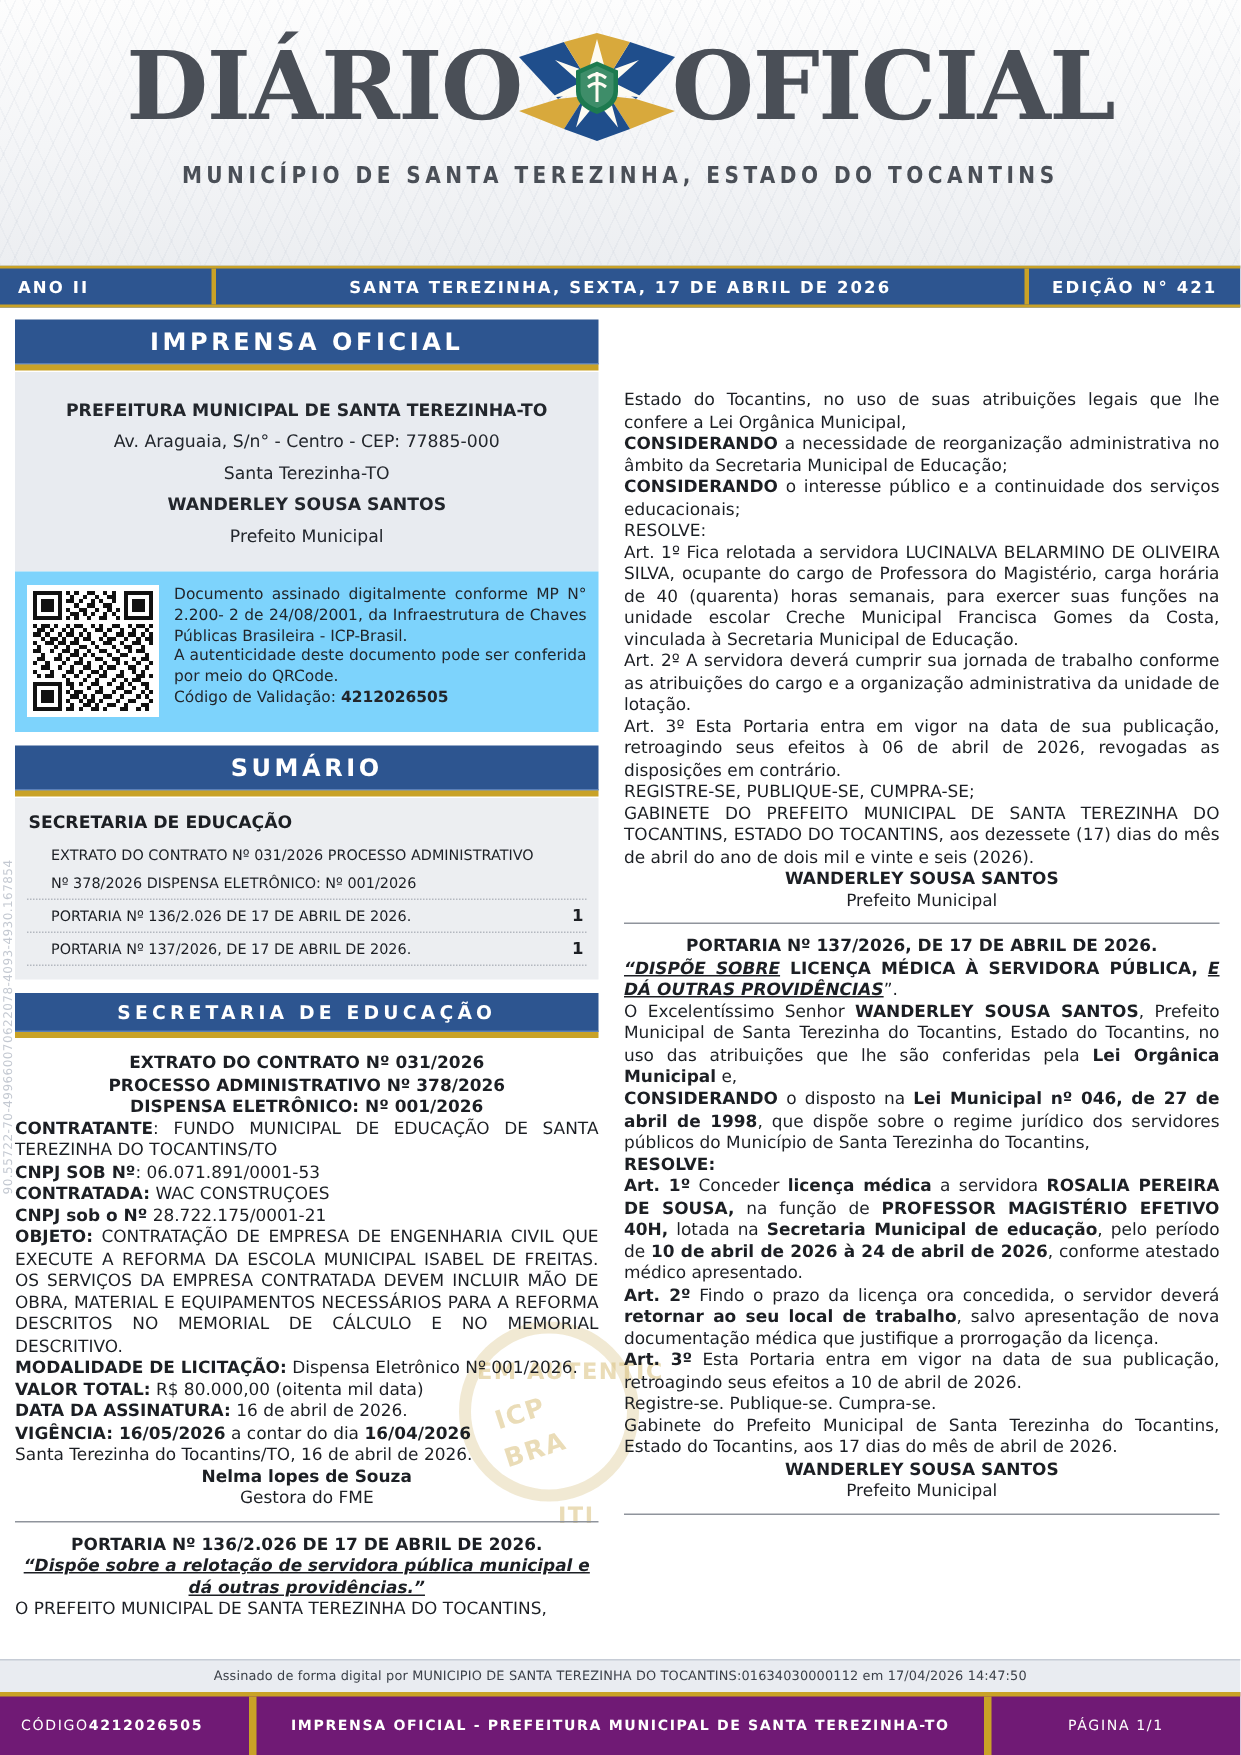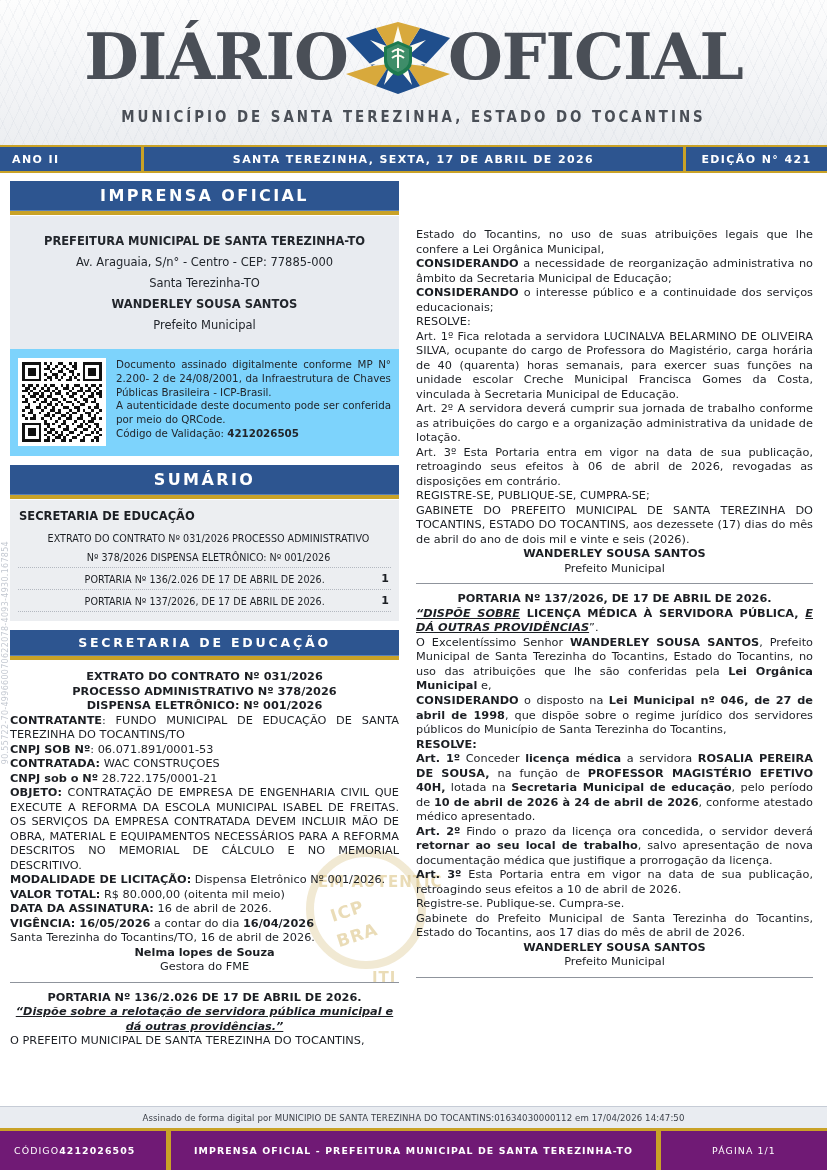--- a/index.html
+++ b/index.html
@@ -6,21 +6,21 @@
   html, body {
     width: 827px; height: 1170px;
     background: #ffffff;
     font-family: "DejaVu Sans", "Liberation Sans", sans-serif;
     overflow: hidden;
   }
   .page { position: relative; width: 827px; height: 1170px; background: #fff; }
 
   
   .masthead {
-    position: relative; height: 145px;
+    position: relative; height: 177px;
     background: linear-gradient(180deg,#fdfdfd 0%,#f4f5f7 55%,#eceef1 100%);
     overflow: hidden;
   }
   .masthead::before{
     content:""; position:absolute; inset:0;
     background:
       repeating-linear-gradient(115deg, rgba(180,190,205,.13) 0 1px, transparent 1px 9px),
       repeating-linear-gradient(65deg, rgba(180,190,205,.10) 0 1px, transparent 1px 11px);
   }
   .mh-inner { position:relative; text-align:center; padding-top:14px; }
@@ -104,21 +104,21 @@
   .qr { width:88px; height:88px; background:#fff; padding:4px; flex:0 0 88px; }
   .qr svg { display:block; }
   .sig-text { font-size:10.3px; line-height:1.34; text-align:justify; color:#22262c; flex:1; }
   .sig-text b { font-weight:700; }
 
   
   .sumario { background:#eceef1; padding:7px 8px 9px 8px; }
   .sum-sec { font-size:11.5px; font-weight:700; color:#1c1f24; margin:2px 0 6px 1px; }
   .sum-item {
     font-size:9.6px; color:#1c1f24; display:flex; align-items:flex-end;
-    padding:4px 2px 4px 16px; border-bottom:1px dotted #b3b8c0;text-align:center;
+    padding:4px 2px 4px 16px; border-bottom:1px dotted #b3b8c0;
   }
   .sum-item:last-child { border-bottom:1px dotted #b3b8c0; }
   .sum-item .t { flex:1; }
   .sum-item .p { font-weight:700; font-size:11px; padding-left:6px; }
   .sum-item.nodots { border-bottom:none; }
 
   
   .art { font-size:11.3px; line-height:1.285; color:#1c1f24; text-align:justify; }
   .art p { margin:0; }
   .art b { font-weight:700; }
@@ -488,21 +488,21 @@
         <div class="art">
           <p class="center"><b>EXTRATO DO CONTRATO Nº 031/2026</b></p>
           <p class="center"><b>PROCESSO ADMINISTRATIVO Nº 378/2026</b></p>
           <p class="center"><b>DISPENSA ELETRÔNICO: Nº 001/2026</b></p>
           <p class="tight"><b>CONTRATANTE</b><span>: FUNDO MUNICIPAL DE EDUCAÇÃO DE SANTA TEREZINHA DO TOCANTINS/TO</span></p>
           <p><b>CNPJ SOB Nº</b><span>: 06.071.891/0001-53</span></p>
           <p><b>CONTRATADA:</b><span> WAC CONSTRUÇOES</span></p>
           <p><b>CNPJ sob o Nº</b><span> 28.722.175/0001-21</span></p>
           <p class="tight"><b>OBJETO:</b><span> CONTRATAÇÃO DE EMPRESA DE ENGENHARIA CIVIL QUE EXECUTE A REFORMA DA ESCOLA MUNICIPAL ISABEL DE FREITAS. OS SERVIÇOS DA EMPRESA CONTRATADA DEVEM INCLUIR MÃO DE OBRA, MATERIAL E EQUIPAMENTOS NECESSÁRIOS PARA A REFORMA DESCRITOS NO MEMORIAL DE CÁLCULO E NO MEMORIAL DESCRITIVO.</span></p>
           <p><b>MODALIDADE DE LICITAÇÃO:</b><span> Dispensa Eletrônico Nº 001/2026.</span></p>
-          <p><b>VALOR TOTAL:</b><span> R$ 80.000,00 (oitenta mil meio)</span></p>
+          <p><b>VALOR TOTAL:</b><span> R$ 80.000,00 (oitenta mil data)</span></p>
           <p><b>DATA DA ASSINATURA:</b><span> 16 de abril de 2026.</span></p>
           <p><b>VIGÊNCIA: 16/05/2026</b><span> a contar do dia </span><b>16/04/2026</b></p>
           <p>Santa Terezinha do Tocantins/TO, 16 de abril de 2026.</p>
           <p class="sign">Nelma lopes de Souza</p>
           <p class="sign-sub">Gestora do FME</p>
         </div>
 
         <div class="rule"></div>
 
         <div class="art">

